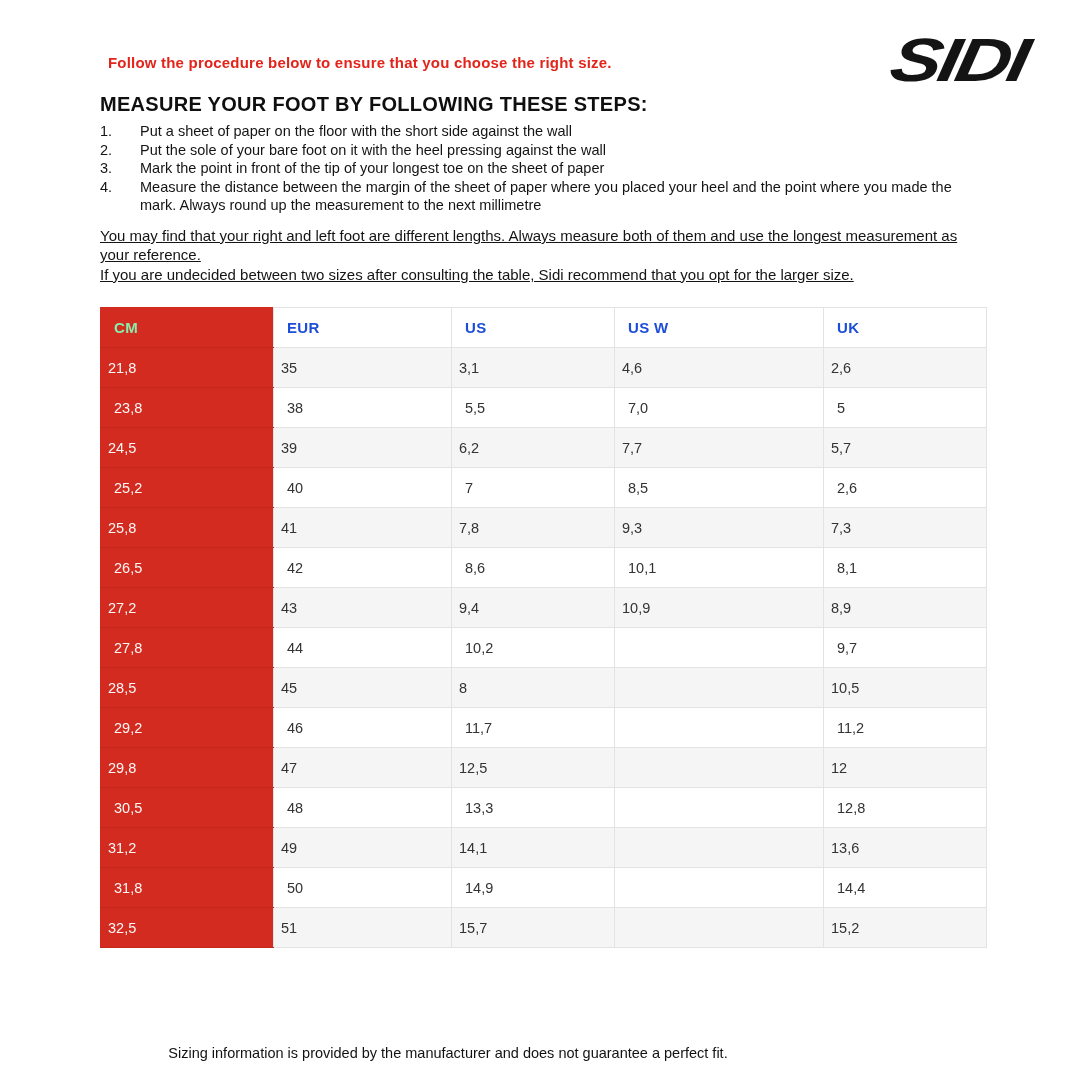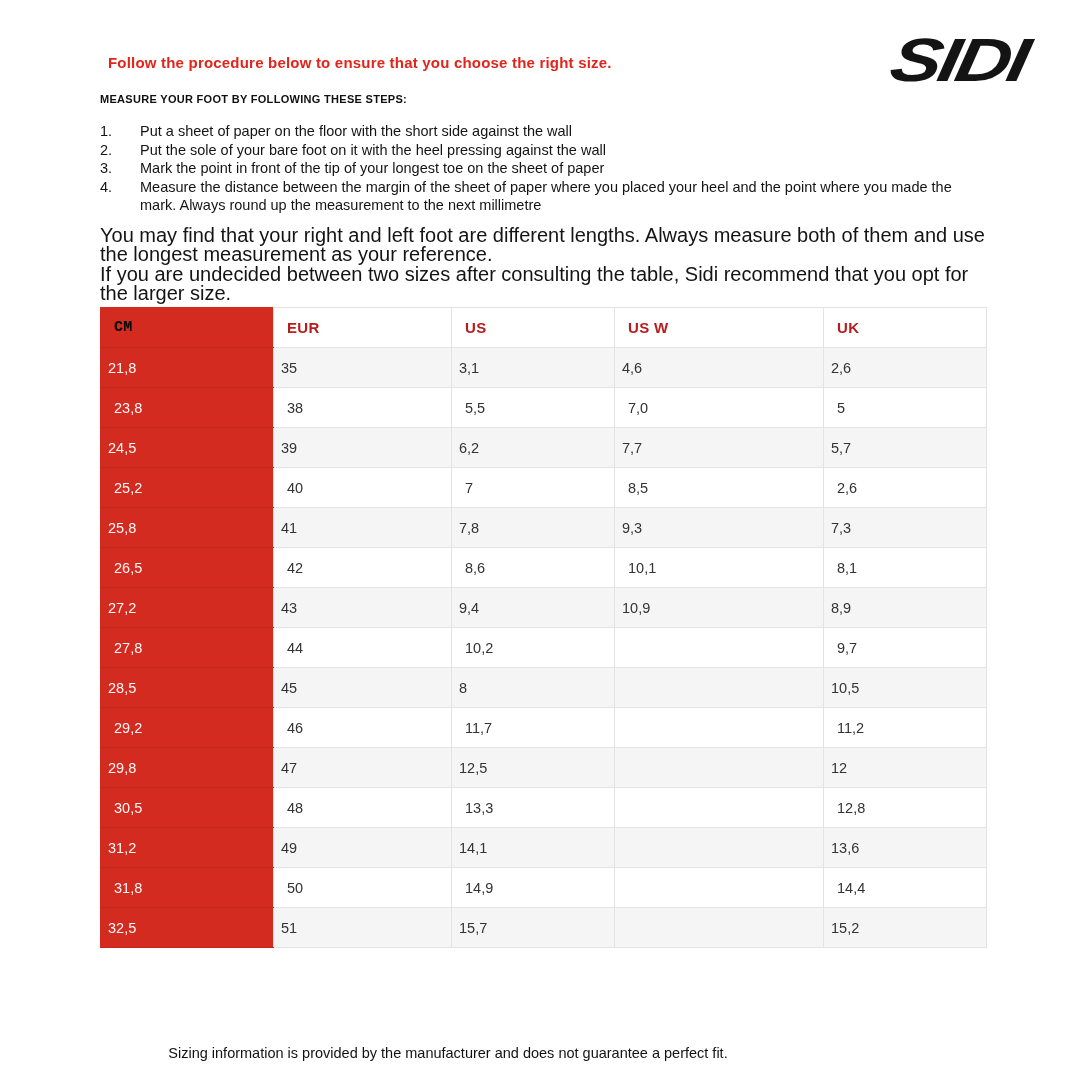--- a/index.html
+++ b/index.html
@@ -25,61 +25,60 @@
     transform-origin:right top;
     white-space:nowrap;
   }
   .intro{
     position:absolute;left:108px;top:54px;
     font-size:15px;font-weight:bold;color:var(--heading-red);
     letter-spacing:.2px;
   }
   .steps-heading{
     position:absolute;left:100px;top:93px;
-    font-size:11px;font-weight:bold;color:#0f0f0f;
+    font-size:20px;font-weight:bold;color:#0f0f0f;
     letter-spacing:.3px;
   }
   .steps{
     position:absolute;left:100px;top:122px;width:884px;
     margin:0;padding:0;list-style:none;
     font-size:14.5px;line-height:18.6px;color:#141414;
   }
   .steps li{display:flex;}
   .steps .num{flex:0 0 40px;}
   .steps .txt{flex:1;}
   .notes{
     position:absolute;left:100px;top:226px;width:888px;
-    font-size:20px;line-height:19.4px;color:#141414;
+    font-size:15px;line-height:19.4px;color:#141414;text-decoration:underline;
   }
   .notes p{margin:0;}
   table.size-table{
     position:absolute;left:100px;top:307px;width:886px;
     border-collapse:collapse;table-layout:fixed;
     background:#fff;
   }
   .size-table col.c-cm{width:173px;}
   .size-table col.c-eur{width:178px;}
   .size-table col.c-us{width:163px;}
   .size-table col.c-usw{width:209px;}
   .size-table col.c-uk{width:163px;}
   .size-table th,.size-table td{
     height:40px;box-sizing:border-box;
     border:1px solid var(--border);
     padding:0 6px 0 13px;
     text-align:left;vertical-align:middle;
     white-space:nowrap;overflow:hidden;
   }
   .size-table thead th{
-    font-size:15px;font-weight:bold;color:#b91c1c;background:#fff;
+    font-size:15px;font-weight:bold;color:#1d4ed8;background:#fff;
     letter-spacing:.3px;
   }
   .size-table thead th.cm{
-    background:var(--table-red);color:#000000;
+    background:var(--table-red);color:#86efac;
     border-color:var(--table-red) var(--border) var(--table-red-line) var(--table-red);
-    font-family:Liberation Mono, monospace;
   }
   .size-table tbody td{
     font-size:14.5px;font-weight:normal;color:#333333;background:#ffffff;
   }
   .size-table tbody tr.striped td{background:var(--stripe);padding-left:7px;}
   .size-table tbody td.cm{
     background:var(--table-red)!important;color:#fdf8f7;
     border-color:var(--table-red-line) var(--border) var(--table-red-line) var(--table-red);
   }
   .footer{

